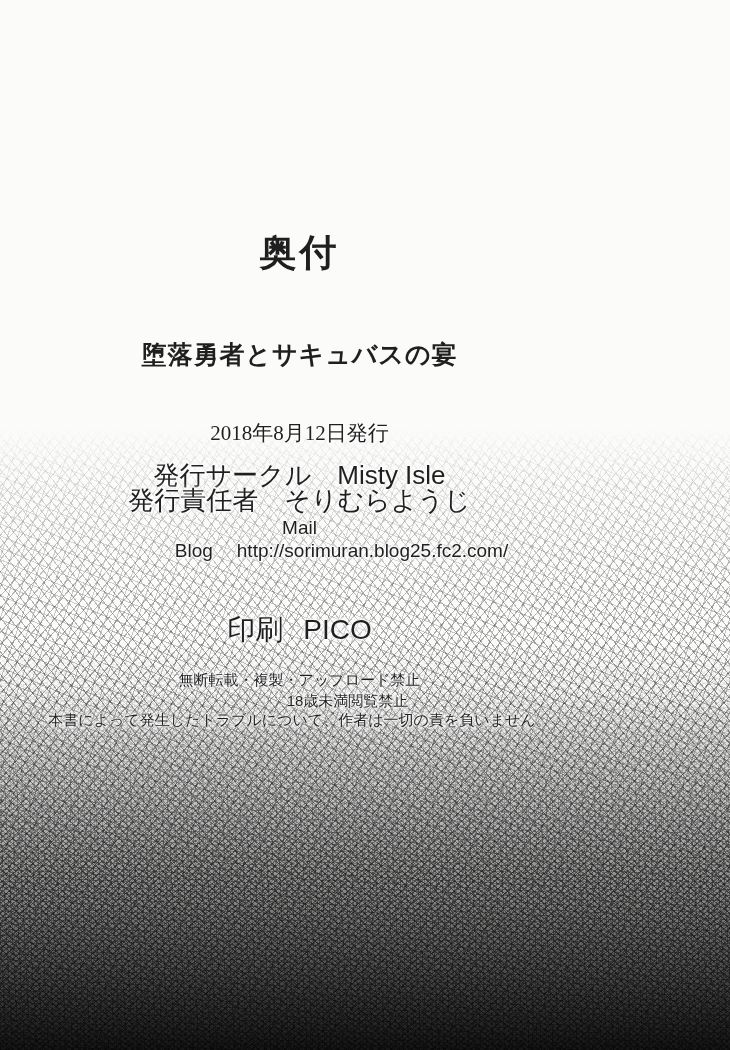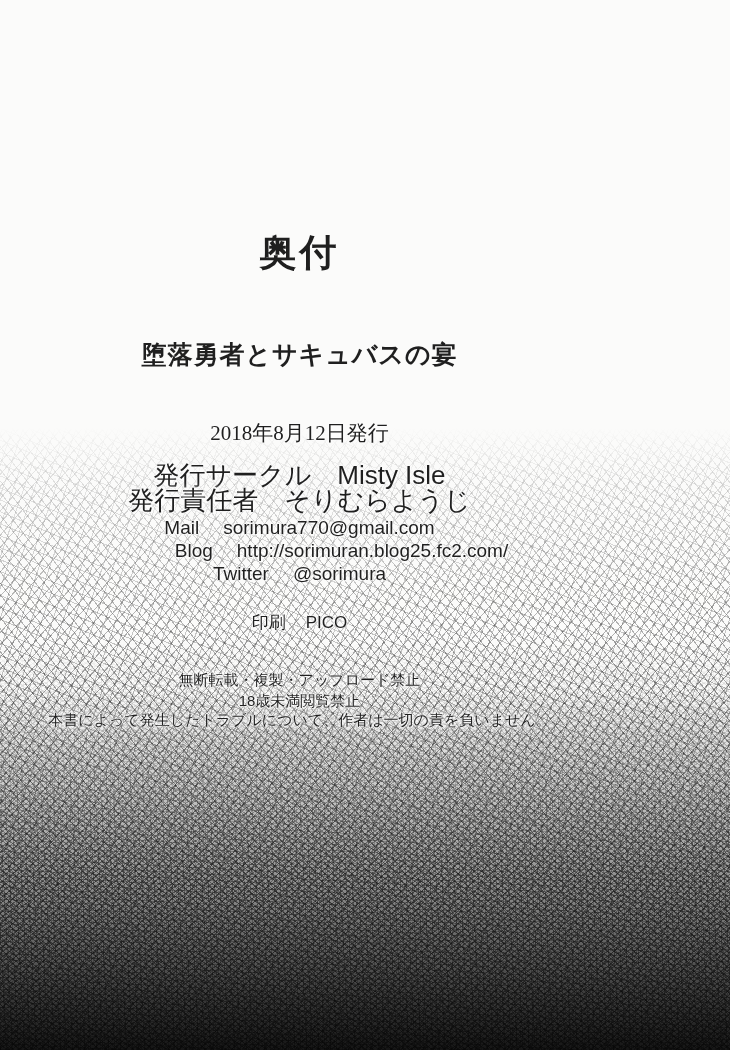--- a/index.html
+++ b/index.html
@@ -110,27 +110,27 @@
   .credit-2 { top: 483px; }
   .credit-row { font-size: 26px; gap: 26px; }
 
   .contact-1 { top: 517px; }
   .contact-2 { top: 540px; padding-left: 42px; }
   .contact-3 { top: 563px; }
   .contact-row { font-size: 19px; gap: 24px; }
 
   .print-row {
     top: 611px;
-    font-size: 17px;
+    font-size: 28px;
     gap: 20px;
   }
 
   .notice { font-size: 15px; }
   .notice-1 { top: 671px; }
-  .notice-2 { top: 692px; }
+  .notice-2 { top: 692px; margin-left: 48px; }
   .notice-3 { top: 711px; border-radius: 6px; }
 </style>
 </head>
 <body>
 
 <div class="page">
 
   <div class="tex tex-coarse"></div>
   <div class="tex tex-fine"></div>
   <div class="tex tex-shade"></div>
@@ -147,29 +147,24 @@
       <span>発行サークル</span>
       <span>Misty Isle</span>
     </div>
     <div class="row credit-row credit-2 halo">
       <span>発行責任者</span>
       <span>そりむらようじ</span>
     </div>
 
     <div class="row contact-row contact-1 halo">
       <span>Mail</span>
-      <span>sorimura770@gmail.com</span>
     </div>
     <div class="row contact-row contact-2 halo">
       <span>Blog</span>
       <span>http://sorimuran.blog25.fc2.com/</span>
-    </div>
-    <div class="row contact-row contact-3 halo">
-      <span>Twitter</span>
-      <span>@sorimura</span>
     </div>
 
     <div class="row print-row halo">
       <span>印刷</span>
       <span>PICO</span>
     </div>
 
     <div class="line notice notice-1 halo">無断転載・複製・アップロード禁止</div>
     <div class="line notice notice-2 halo">18歳未満閲覧禁止</div>
     <div class="line notice notice-3 halo">本書によって発生したトラブルについて、作者は一切の責を負いません。</div>

